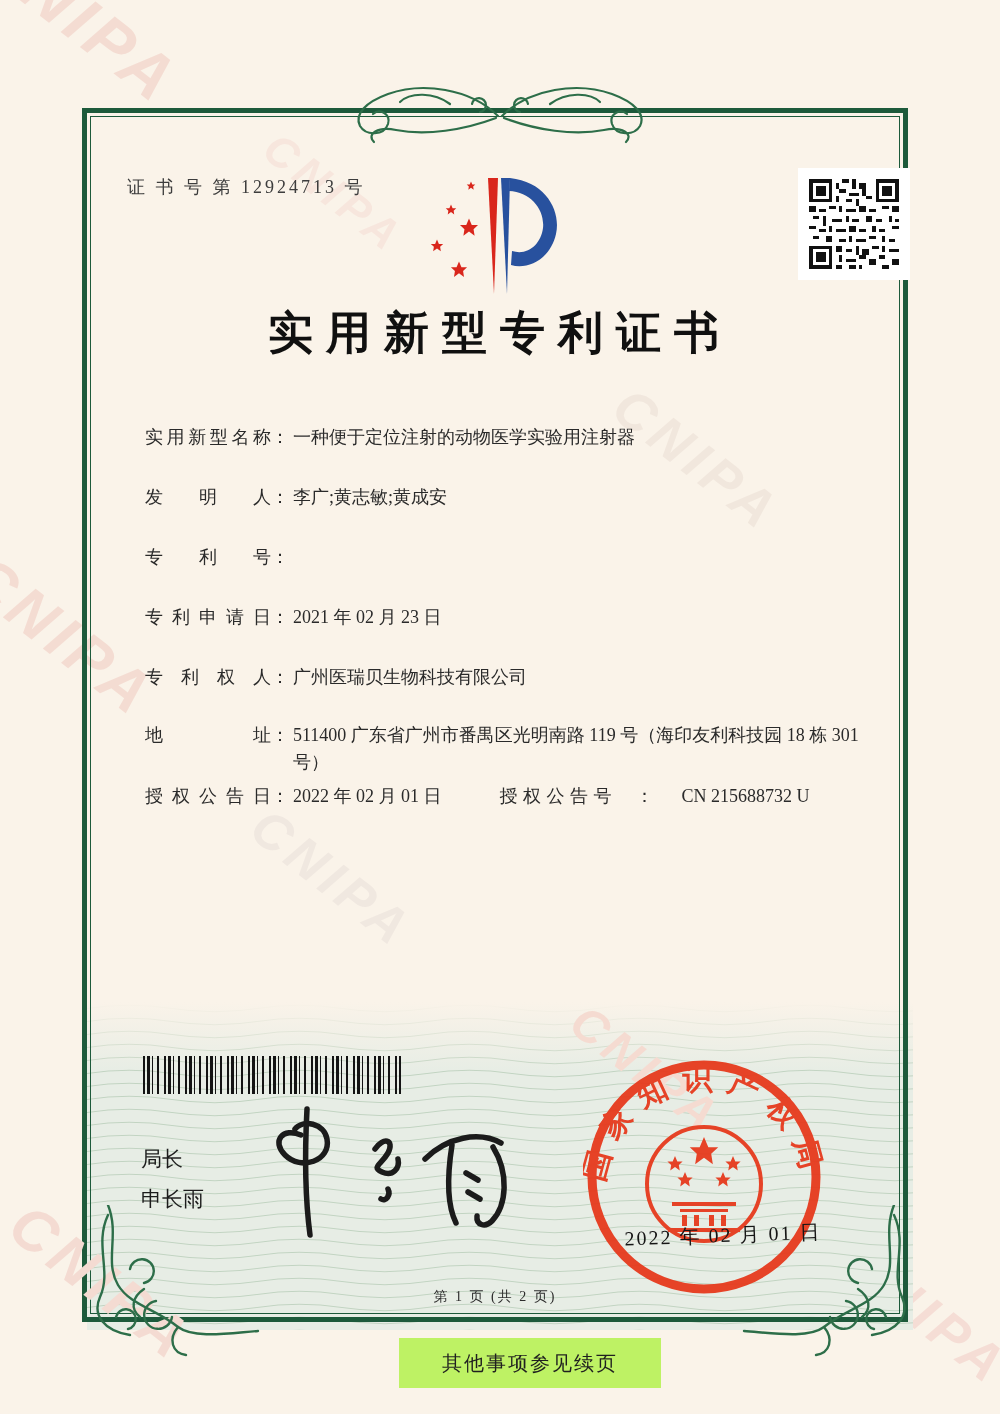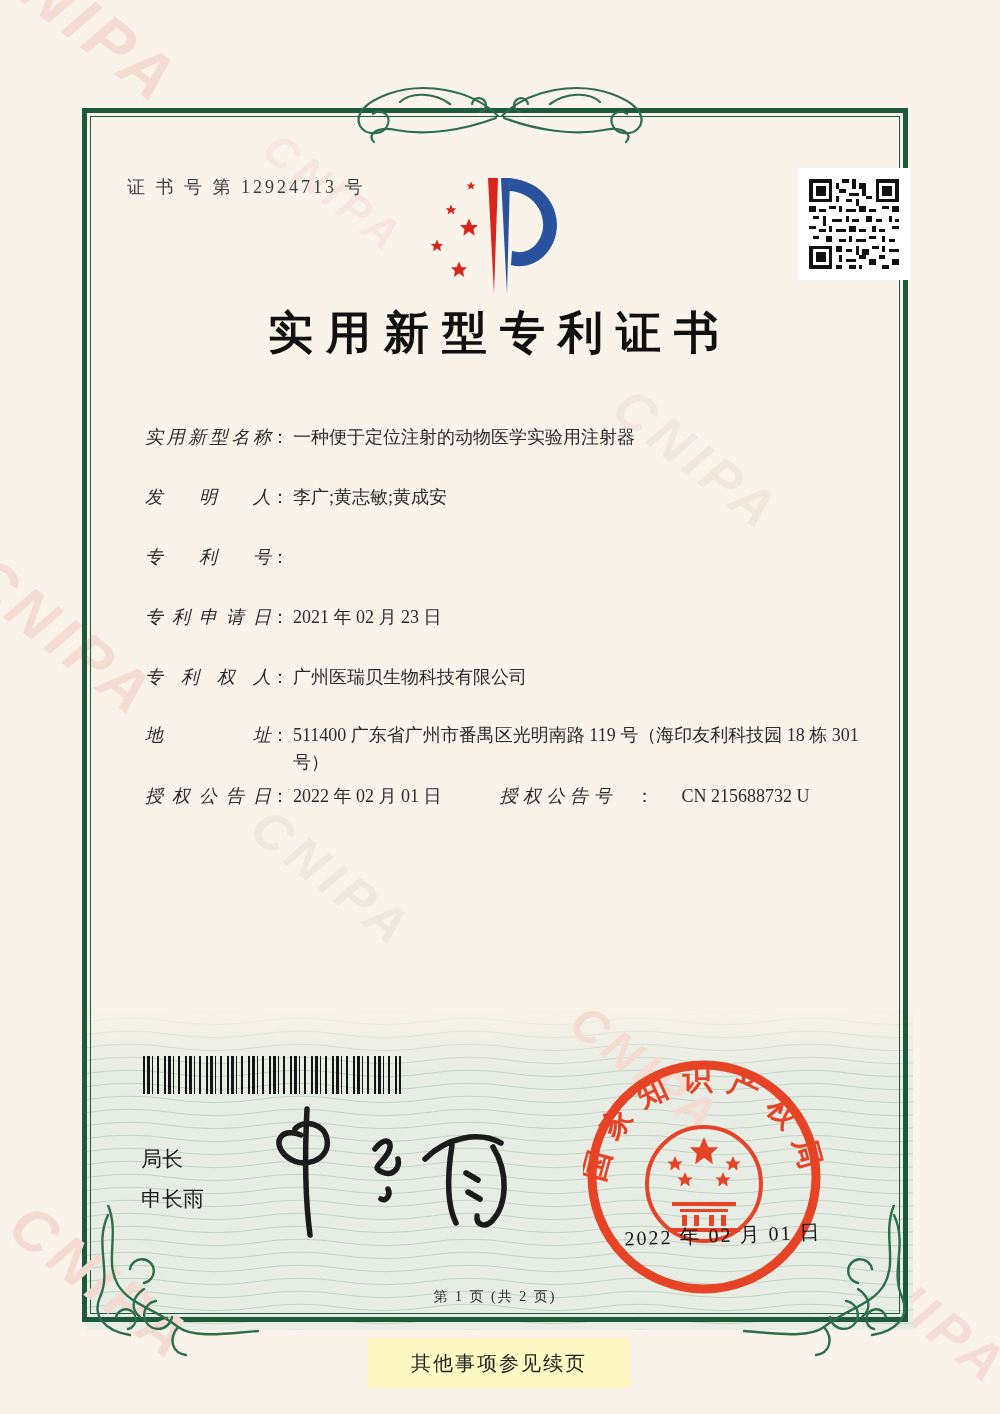--- a/index.html
+++ b/index.html
@@ -24,42 +24,42 @@
 
   
   .certno{position:absolute;left:127px;top:175px;font-size:18px;color:#3d3d3d;letter-spacing:3px;z-index:5;}
   .logo{position:absolute;left:425px;top:170px;z-index:5;}
   .qr{position:absolute;left:798px;top:168px;width:96px;height:96px;background:#fff;padding:8px;z-index:5;}
   .title{position:absolute;left:0;top:303px;width:1000px;text-align:center;font-size:45px;font-weight:bold;
       color:#101010;letter-spacing:13px;z-index:5;}
 
   
   .frow{position:absolute;left:145px;width:720px;font-size:18px;color:#2a2a2a;display:flex;z-index:5;line-height:1.5;}
-  .flabel{display:inline-block;width:126px;text-align:justify;text-align-last:justify;flex:0 0 126px;font-style:italic;}
+  .flabel{display:inline-block;width:126px;text-align:justify;text-align-last:justify;flex:0 0 126px;}
   .fcolon{flex:0 0 auto;}
   .fval{flex:1 1 auto;padding-left:4px;}
   .grant2{margin-left:58px;display:flex;gap:24px;}
   .grant2 .flabel{width:112px;flex-basis:112px;}
 
   
   .paras{position:absolute;left:145px;top:826px;width:714px;z-index:5;color:#1f1f1f;}
   .paras p{margin:0;font-size:18px;line-height:1.78;text-indent:2em;text-align:justify;}
 
   
   .barcode{position:absolute;left:143px;top:1056px;width:258px;height:38px;z-index:5;
       background:repeating-linear-gradient(90deg,#141414 0 2px,transparent 2px 4px,#141414 4px 7px,
       transparent 7px 9px,#141414 9px 10px,transparent 10px 14px,#141414 14px 16px,transparent 16px 21px);}
   .director{position:absolute;left:141px;top:1140px;z-index:5;font-size:21px;color:#1c1c1c;line-height:1.9;}
   .signature{position:absolute;left:255px;top:1095px;z-index:6;}
   .seal{position:absolute;left:583px;top:1056px;z-index:6;opacity:.95;}
   .sealdate{position:absolute;left:618px;top:1222px;width:210px;text-align:center;font-size:20px;
       color:#161616;letter-spacing:2px;z-index:7;transform:rotate(-2deg);}
   .pagenum{position:absolute;left:82px;top:1288px;width:826px;text-align:center;font-size:14px;
       color:#2c2c2c;letter-spacing:2px;z-index:5;}
-  .footer{position:absolute;left:368px;top:1338px;width:262px;height:50px;background:#fef9c3;z-index:5;
+  .footer{position:absolute;left:399px;top:1338px;width:262px;height:50px;background:#bef264;z-index:5;
       display:flex;align-items:center;justify-content:center;font-size:20px;color:#1f1f1f;letter-spacing:2px;}
 </style>
 </head>
 <body>
 
 <div class="page">
 
   <div class="wm" style="left:-35px;top:-20px;font-size:66px;color:#f4dcd2;">CNIPA</div>
   <div class="wm" style="left:252px;top:168px;font-size:44px;color:#f7e6dd;">CNIPA</div>
   <div class="wm" style="left:600px;top:428px;font-size:54px;color:#f1e7dd;">CNIPA</div>

